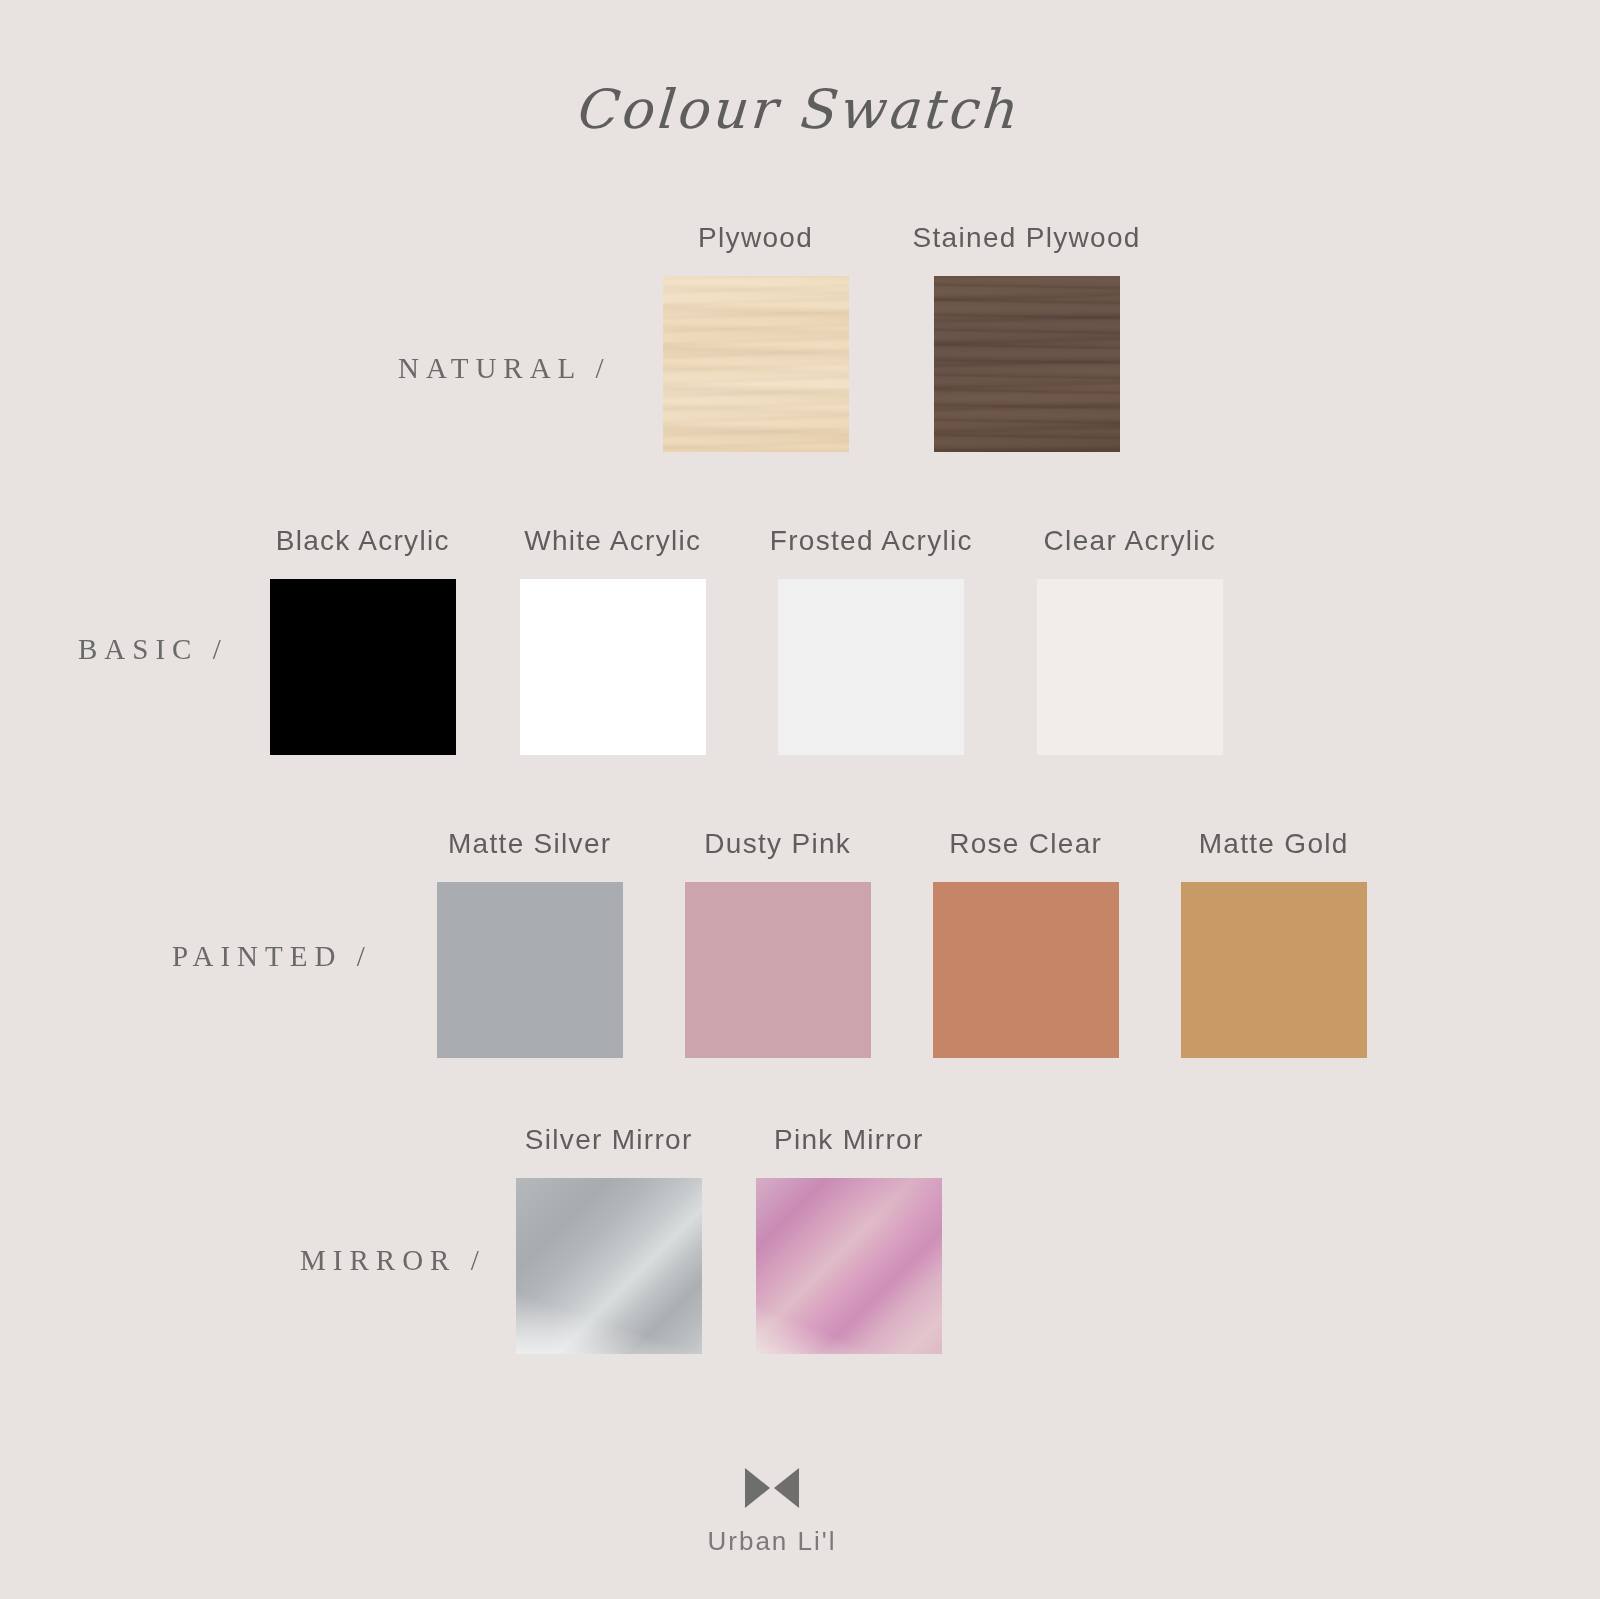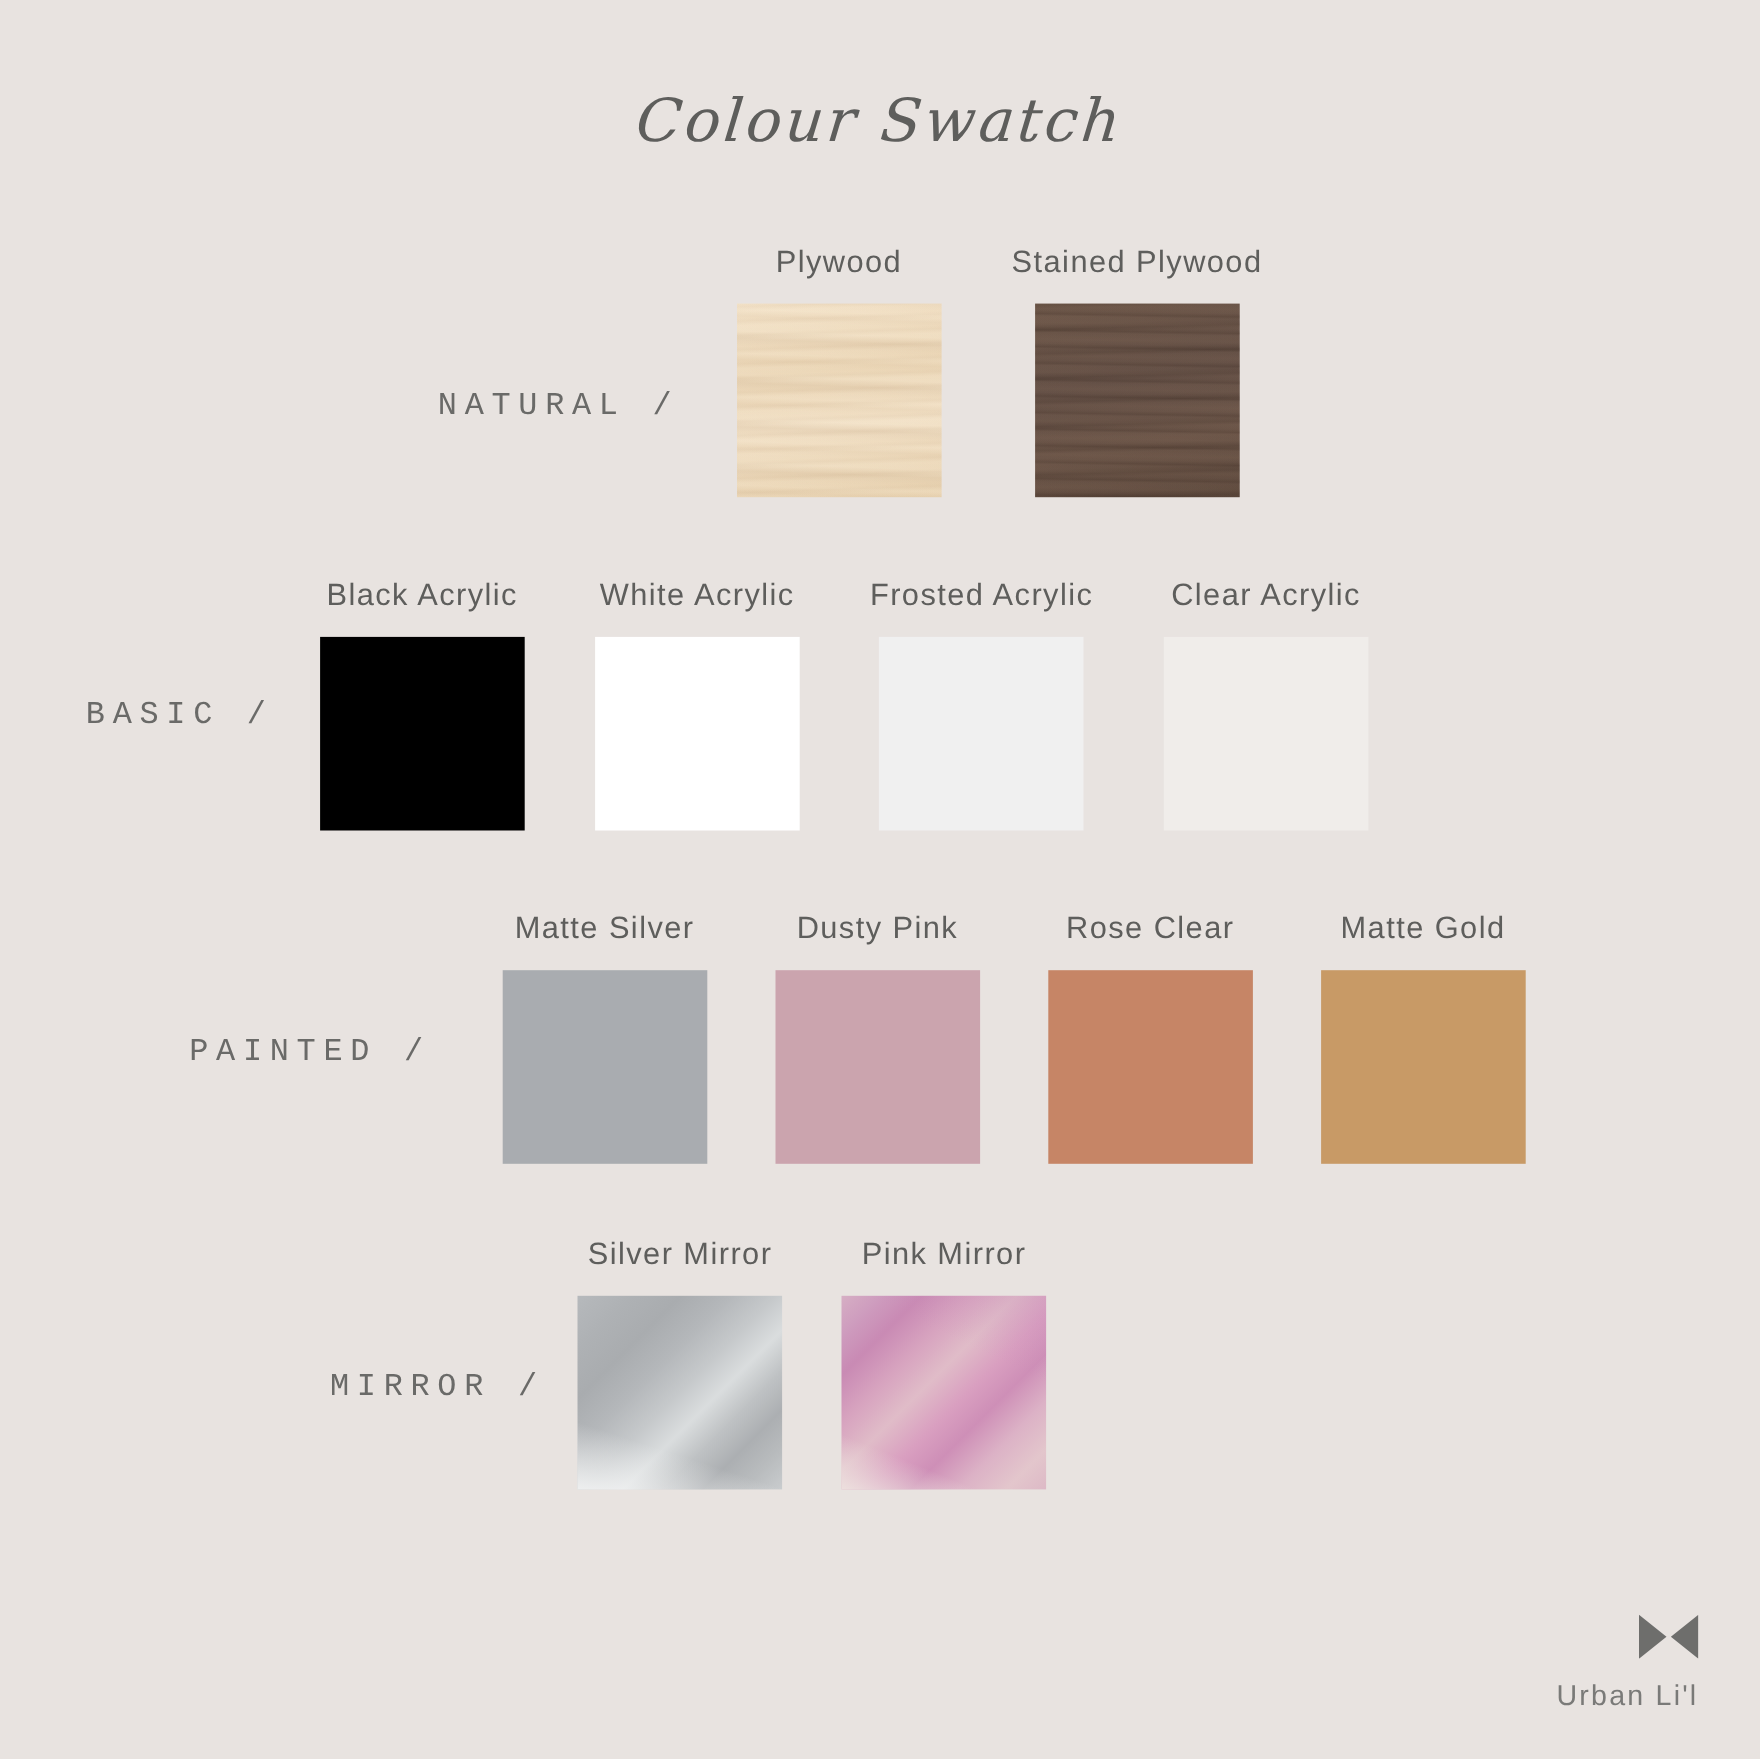--- a/index.html
+++ b/index.html
@@ -47,21 +47,21 @@
     display: flex;
     align-items: flex-start;
   }
 
   .row-label {
     font-size: 29px;
     letter-spacing: 7px;
     color: #6A6A68;
     font-weight: 400;
     white-space: nowrap;
-    font-family: Liberation Mono, monospace;
+    font-family: Liberation Serif, serif;
   }
 
   .swatch-group {
     display: flex;
     align-items: flex-start;
   }
 
   .swatch-cell {
     display: flex;
     flex-direction: column;
@@ -237,21 +237,21 @@
   }
 
   
   .footer {
     position: absolute;
     left: 0;
     top: 1468px;
     width: 1544px;
     display: flex;
     flex-direction: column;
-    align-items: flex-end;
+    align-items: center;
   }
 
   .logo-mark {
     width: 54px;
     height: 40px;
     display: block;
   }
 
   .logo-text {
     margin-top: 18px;

